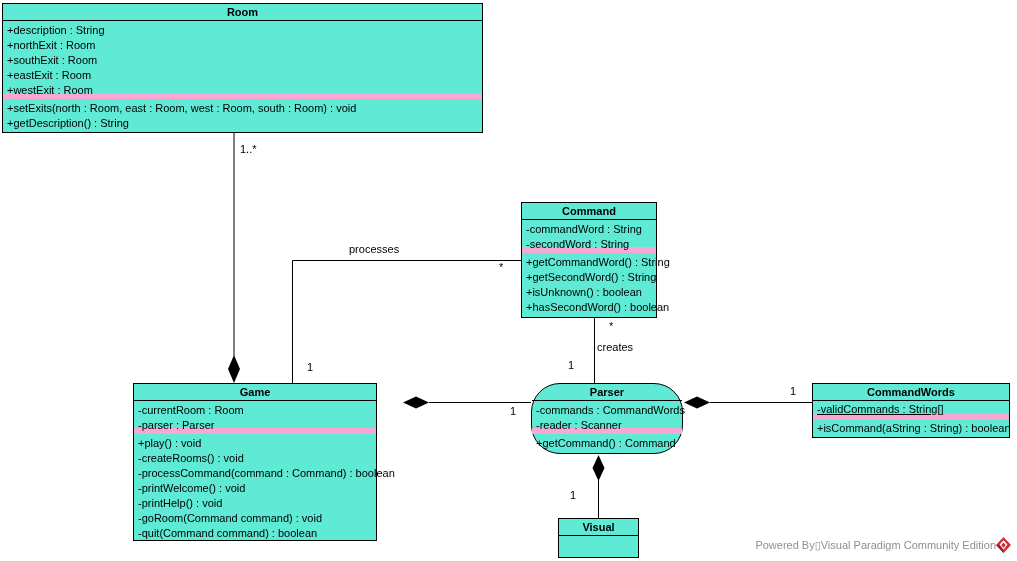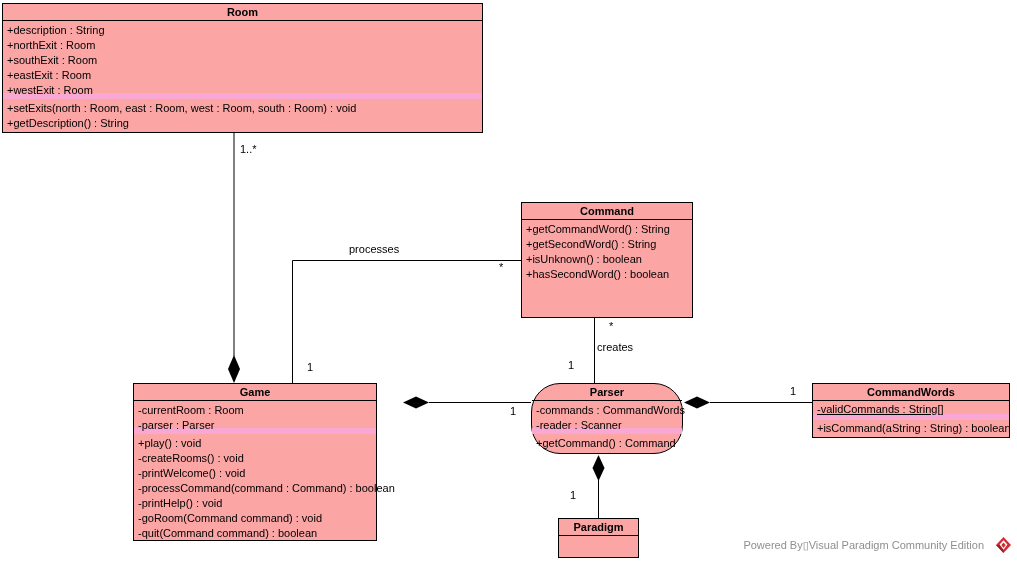--- a/index.html
+++ b/index.html
@@ -1,38 +1,38 @@
 <!DOCTYPE html>
 <html><head>
 <meta charset="utf-8">
 <style>
   html,body{margin:0;padding:0;background:#fff;}
   #canvas{
     position:relative;width:1017px;height:561px;background:#ffffff;
     font-family:"Liberation Sans",sans-serif;overflow:hidden;
   }
   .uml-class{
-    position:absolute;background:#fca5a5;border:1px solid #000;
+    position:absolute;background:#5eead4;border:1px solid #000;
     box-sizing:border-box;display:flex;flex-direction:column;
     font-size:11px;color:#000;
   }
   .uml-title{
     height:16px;line-height:16px;font-weight:bold;text-align:center;
     border-bottom:1px solid #000;flex:0 0 auto;white-space:nowrap;overflow:hidden;
   }
   .uml-attrs{border-bottom:6px solid #f9a8d4;flex:0 0 auto;padding-top:2px;box-sizing:border-box;}
   .uml-methods{flex:1 1 auto;padding-top:2px;}
   .uml-row{height:15px;line-height:15px;padding-left:4px;white-space:nowrap;}
   .uml-row.static-member{text-decoration:underline;}
   .rel-label{
     position:absolute;font-size:11px;line-height:12px;color:#000;white-space:nowrap;
   }
   #connector-layer{position:absolute;left:0;top:0;pointer-events:none;}
   #footer{
-    position:absolute;right:6px;top:537px;display:flex;align-items:center;gap:12px;
+    position:absolute;right:6px;top:537px;display:flex;align-items:center;gap:0;
     font-size:11px;
   }
   #footer .footer-text{white-space:nowrap;}
 </style>
 </head>
 <body>
 
 <div id="canvas">
 
   <svg id="connector-layer" width="1017" height="561" viewBox="0 0 1017 561">
@@ -62,41 +62,45 @@
       <div class="uml-row">+southExit : Room</div>
       <div class="uml-row">+eastExit : Room</div>
       <div class="uml-row">+westExit : Room</div>
     </div>
     <div class="uml-methods">
       <div class="uml-row">+setExits(north : Room, east : Room, west : Room, south : Room) : void</div>
       <div class="uml-row">+getDescription() : String</div>
     </div>
   </div>
 
-  <div class="uml-class" style="left:521px;top:202px;width:172px;height:116px;">
+  <div class="uml-class" style="left:521px;top:202px;width:136px;height:116px;">
     <div class="uml-title">Command</div>
+    <div class="uml-attrs" style="height:33px;">
+      <div class="uml-row">-commandWord : String</div>
+      <div class="uml-row">-secondWord : String</div>
+    </div>
     <div class="uml-methods">
       <div class="uml-row">+getCommandWord() : String</div>
       <div class="uml-row">+getSecondWord() : String</div>
       <div class="uml-row">+isUnknown() : boolean</div>
       <div class="uml-row">+hasSecondWord() : boolean</div>
     </div>
   </div>
 
   <div class="uml-class" style="left:133px;top:383px;width:244px;height:158px;">
     <div class="uml-title">Game</div>
     <div class="uml-attrs" style="height:33px;">
       <div class="uml-row">-currentRoom : Room</div>
       <div class="uml-row">-parser : Parser</div>
     </div>
     <div class="uml-methods">
       <div class="uml-row">+play() : void</div>
       <div class="uml-row">-createRooms() : void</div>
+      <div class="uml-row">-processCommand(command : Command) : boolean</div>
       <div class="uml-row">-printWelcome() : void</div>
-      <div class="uml-row">-processCommand(command : Command) : boolean</div>
       <div class="uml-row">-printHelp() : void</div>
       <div class="uml-row">-goRoom(Command command) : void</div>
       <div class="uml-row">-quit(Command command) : boolean</div>
     </div>
   </div>
 
   <div class="uml-class" style="left:531px;top:383px;width:152px;height:71px;border-radius:29px;">
     <div class="uml-title">Parser</div>
     <div class="uml-attrs" style="height:33px;">
       <div class="uml-row">-commands : CommandWords</div>
@@ -111,21 +115,21 @@
     <div class="uml-title">CommandWords</div>
     <div class="uml-attrs" style="height:19px;padding-top:1px;">
       <div class="uml-row static-member">-validCommands : String[]</div>
     </div>
     <div class="uml-methods" style="padding-top:1px;text-align:center;">
       <div class="uml-row">+isCommand(aString : String) : boolean</div>
     </div>
   </div>
 
   <div class="uml-class" style="left:558px;top:518px;width:81px;height:40px;">
-    <div class="uml-title">Paradigm</div>
+    <div class="uml-title">Visual</div>
     <div class="uml-methods"></div>
   </div>
 
   <span class="rel-label" style="left:240px;top:143px;">1..*</span>
   <span class="rel-label" style="left:349px;top:243px;">processes</span>
   <span class="rel-label" style="left:307px;top:361px;">1</span>
   <span class="rel-label" style="left:499px;top:261px;">*</span>
   <span class="rel-label" style="left:609px;top:320px;">*</span>
   <span class="rel-label" style="left:597px;top:341px;">creates</span>
   <span class="rel-label" style="left:568px;top:359px;">1</span>

